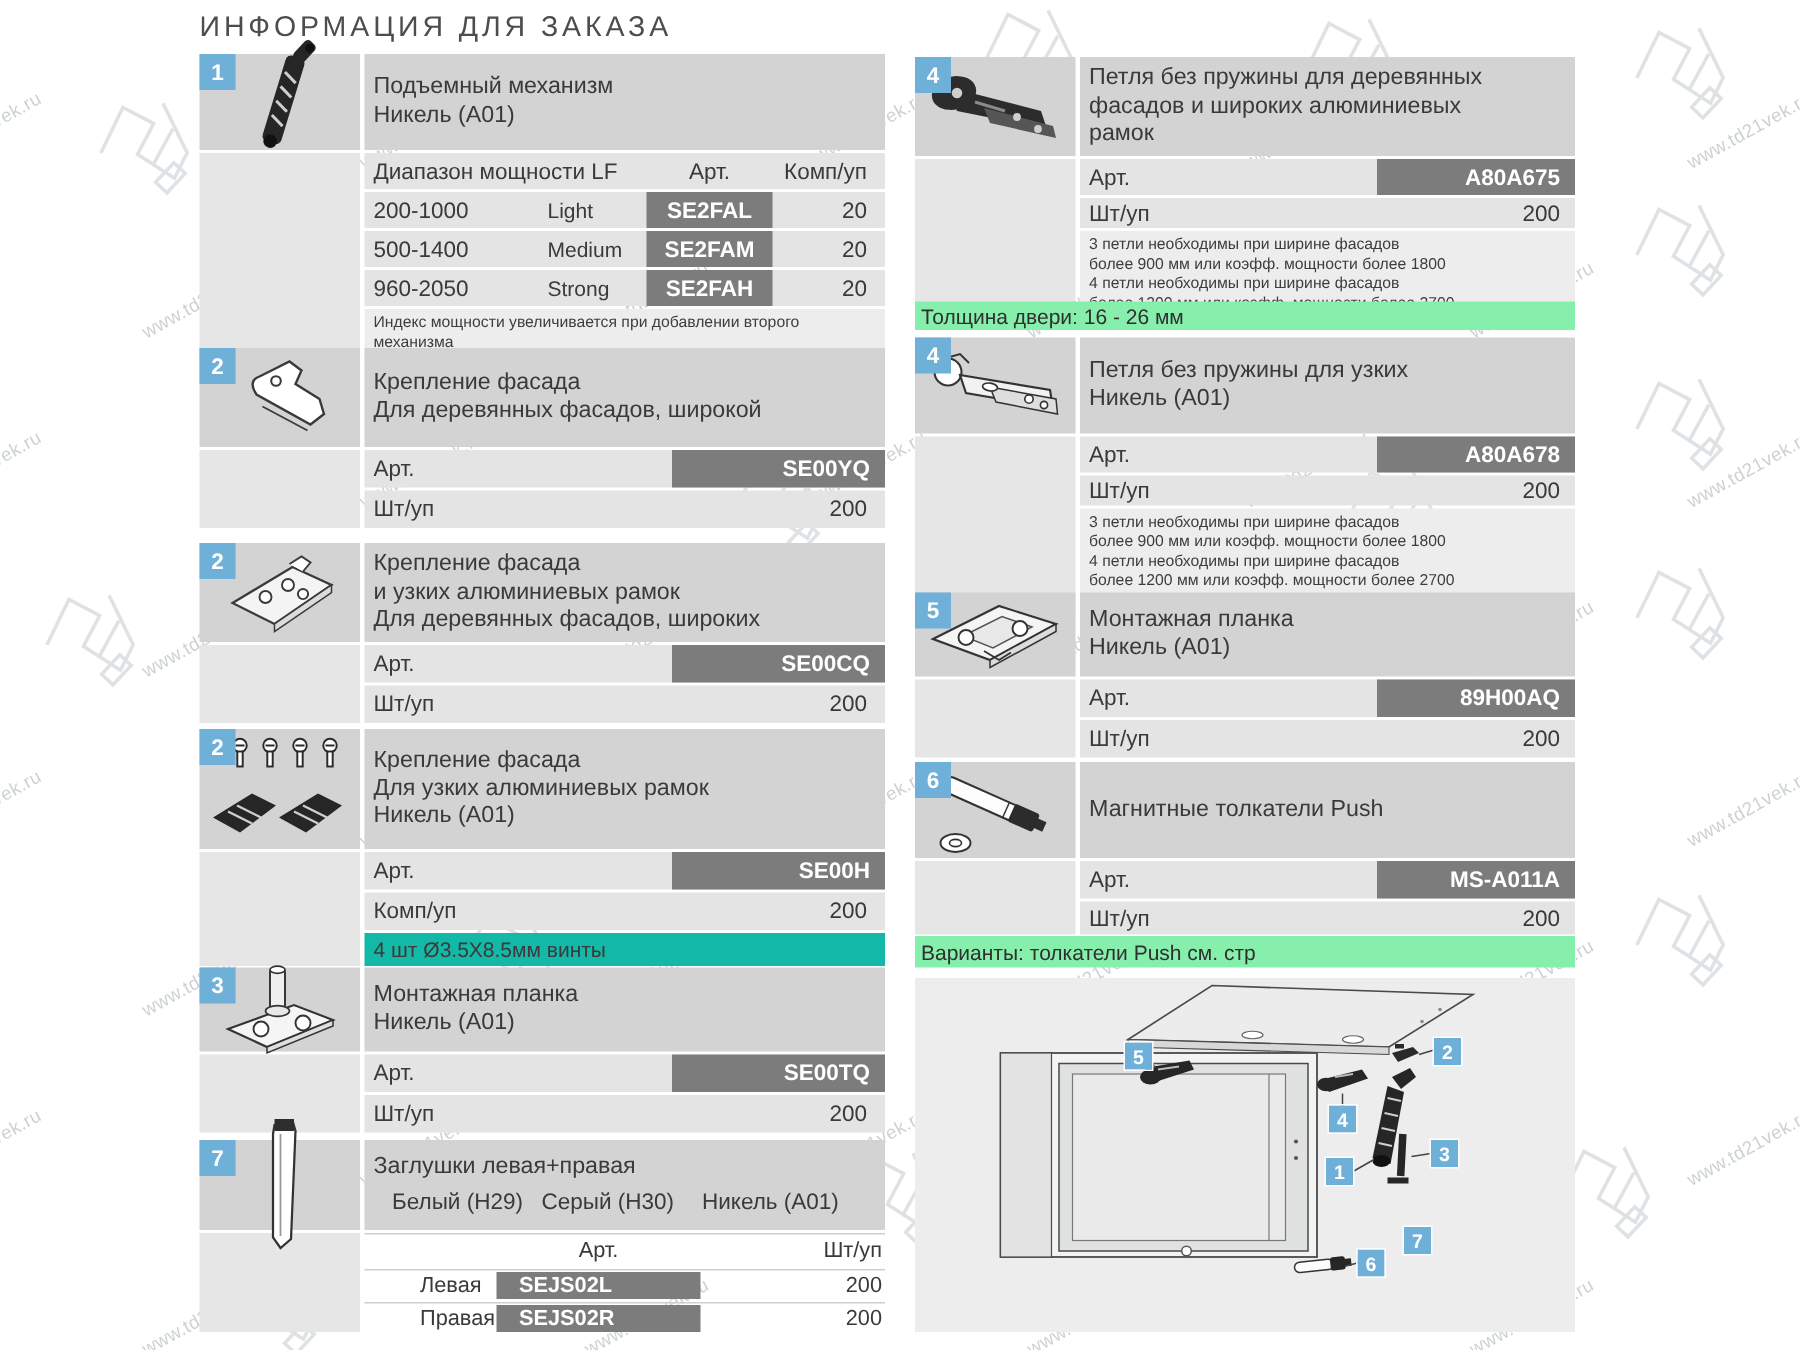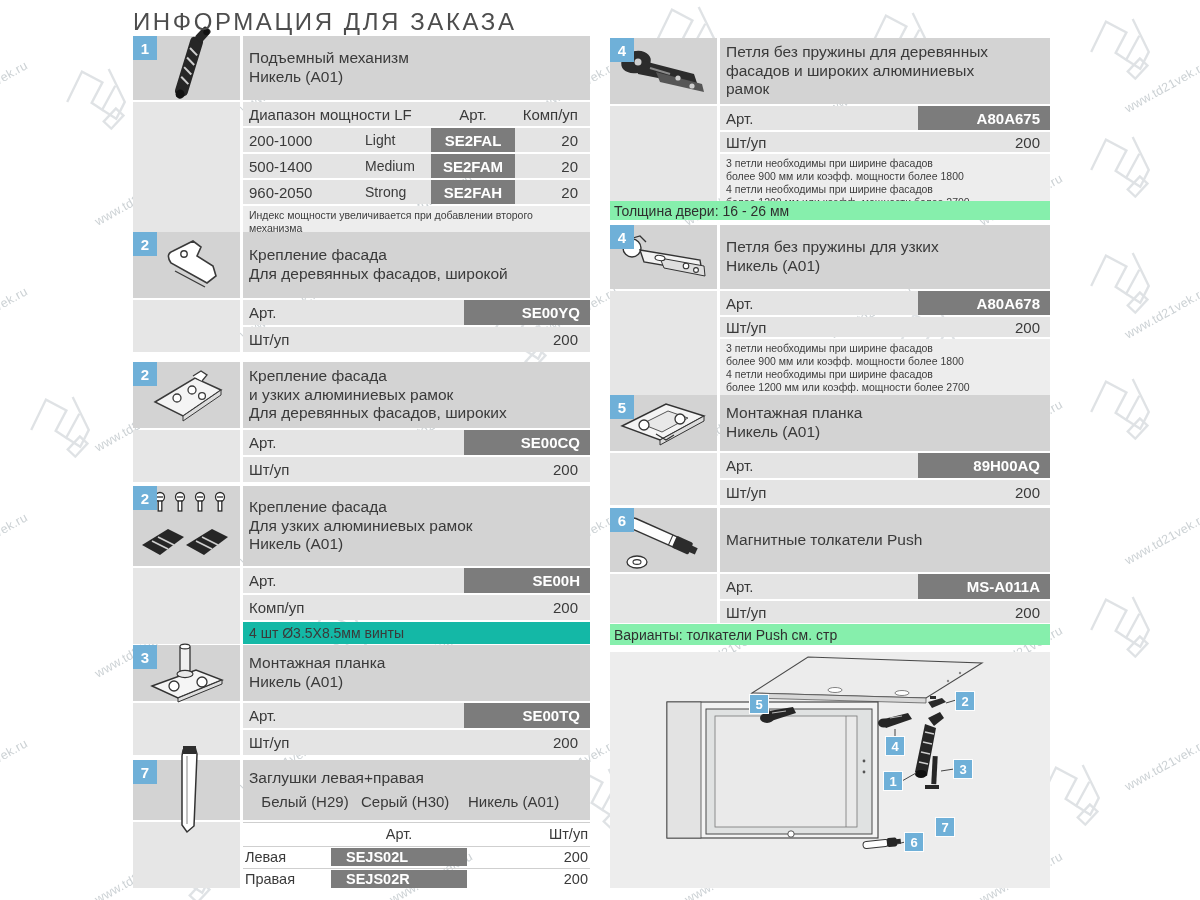--- a/index.html
+++ b/index.html
@@ -12,21 +12,21 @@
   
   #wm{position:absolute;inset:0;z-index:0;pointer-events:none;}
   .wm-t{
     position:absolute;font-size:12.5px;color:#aab3b8;opacity:.6;
     transform:rotate(-29deg);white-space:nowrap;letter-spacing:.3px;
   }
   .wm-l{position:absolute;opacity:.55;}
   
   .page-title{
     position:absolute;left:133px;top:8px;z-index:2;
-    font-size:24px;letter-spacing:2.6px;color:#4d4d4d;font-weight:400;
+    font-size:19px;letter-spacing:2.6px;color:#4d4d4d;font-weight:400;
   }
   
   .block{
     position:absolute;z-index:1;display:flex;gap:3px;align-items:stretch;
   }
   .block.w-left{width:457px;left:133px;}
   .block.w-right{width:440px;left:610px;}
   .imgcol{width:107px;flex:0 0 107px;display:flex;flex-direction:column;gap:2px;}
   .img-cell{
     height:var(--th);flex:0 0 var(--th);background:#d3d3d3;position:relative;
@@ -48,21 +48,21 @@
     background:#e4e4e4;display:flex;align-items:center;position:relative;
     font-size:15px;flex-shrink:0;
   }
   .r .lbl{padding-left:6px;}
   .r-24{height:24px;} .r-25{height:25px;} .r-22{height:22px;} .r-20{height:20px;}
   .code-box{
     position:absolute;right:0;top:0;bottom:0;background:#7c7c7c;color:#fff;
     font-weight:bold;font-size:15px;display:flex;align-items:center;
     justify-content:flex-end;padding-right:10px;box-sizing:border-box;
   }
-  .cb-l{width:126px;text-align:center;} .cb-r{width:132px;}
+  .cb-l{width:142px;text-align:center;} .cb-r{width:132px;}
   .val{margin-left:auto;padding-right:12px;}
   .note{
     background:#ededed;font-size:10.5px;line-height:1.25;color:#3d3d3d;
     padding:3px 6px;flex-shrink:0;
   }
   .note .nl{white-space:nowrap;}
   
   .t-row{
     display:grid;grid-template-columns:122px 66px 84px 1fr;
     background:#e4e4e4;height:24px;align-items:center;font-size:15px;flex-shrink:0;
@@ -76,21 +76,21 @@
   }
   .t-row .c4{text-align:right;padding-right:12px;}
   
   .b7row{
     display:grid;grid-template-columns:88px 136px 1fr;height:19px;
     align-items:center;font-size:14.5px;border-top:1px solid #cfcfcf;flex-shrink:0;
   }
   .b7row.head{height:21px;}
   .b7row .h-art{text-align:center;}
   .b7row .h-qty{text-align:right;padding-right:2px;}
-  .b7row .lab{padding-left:2px;}
+  .b7row .lab{padding-left:2px;margin-left:35px;}
   .b7row .bcode{
     background:#7c7c7c;color:#fff;font-weight:bold;height:18px;
     display:flex;align-items:center;padding-left:15px;
   }
   .b7row .bqty{text-align:right;padding-right:2px;}
   .variants{display:flex;gap:0;margin-top:5px;font-size:15px;}
   .variants span{flex:0 0 auto;}
   .variants .v0{width:112px;text-align:center;} .variants .v1{width:107px;}
   
   .band{

